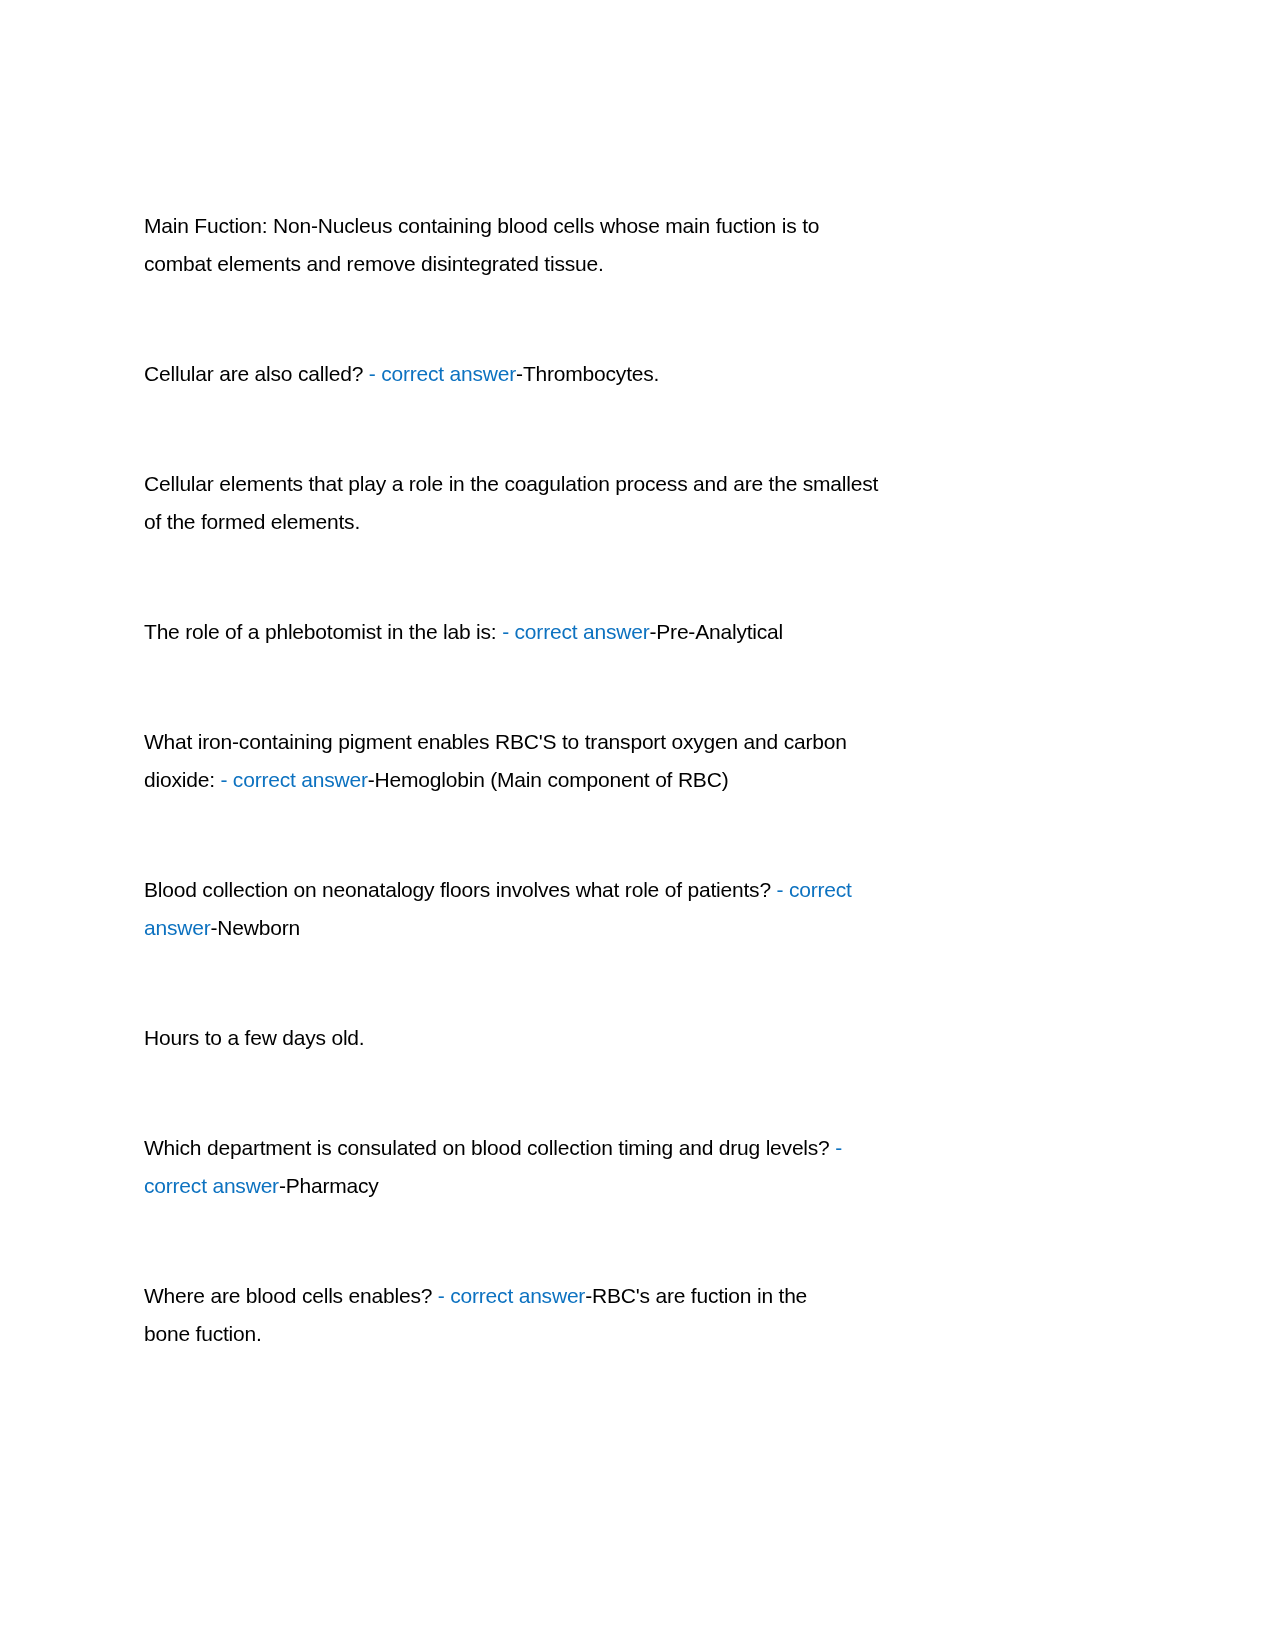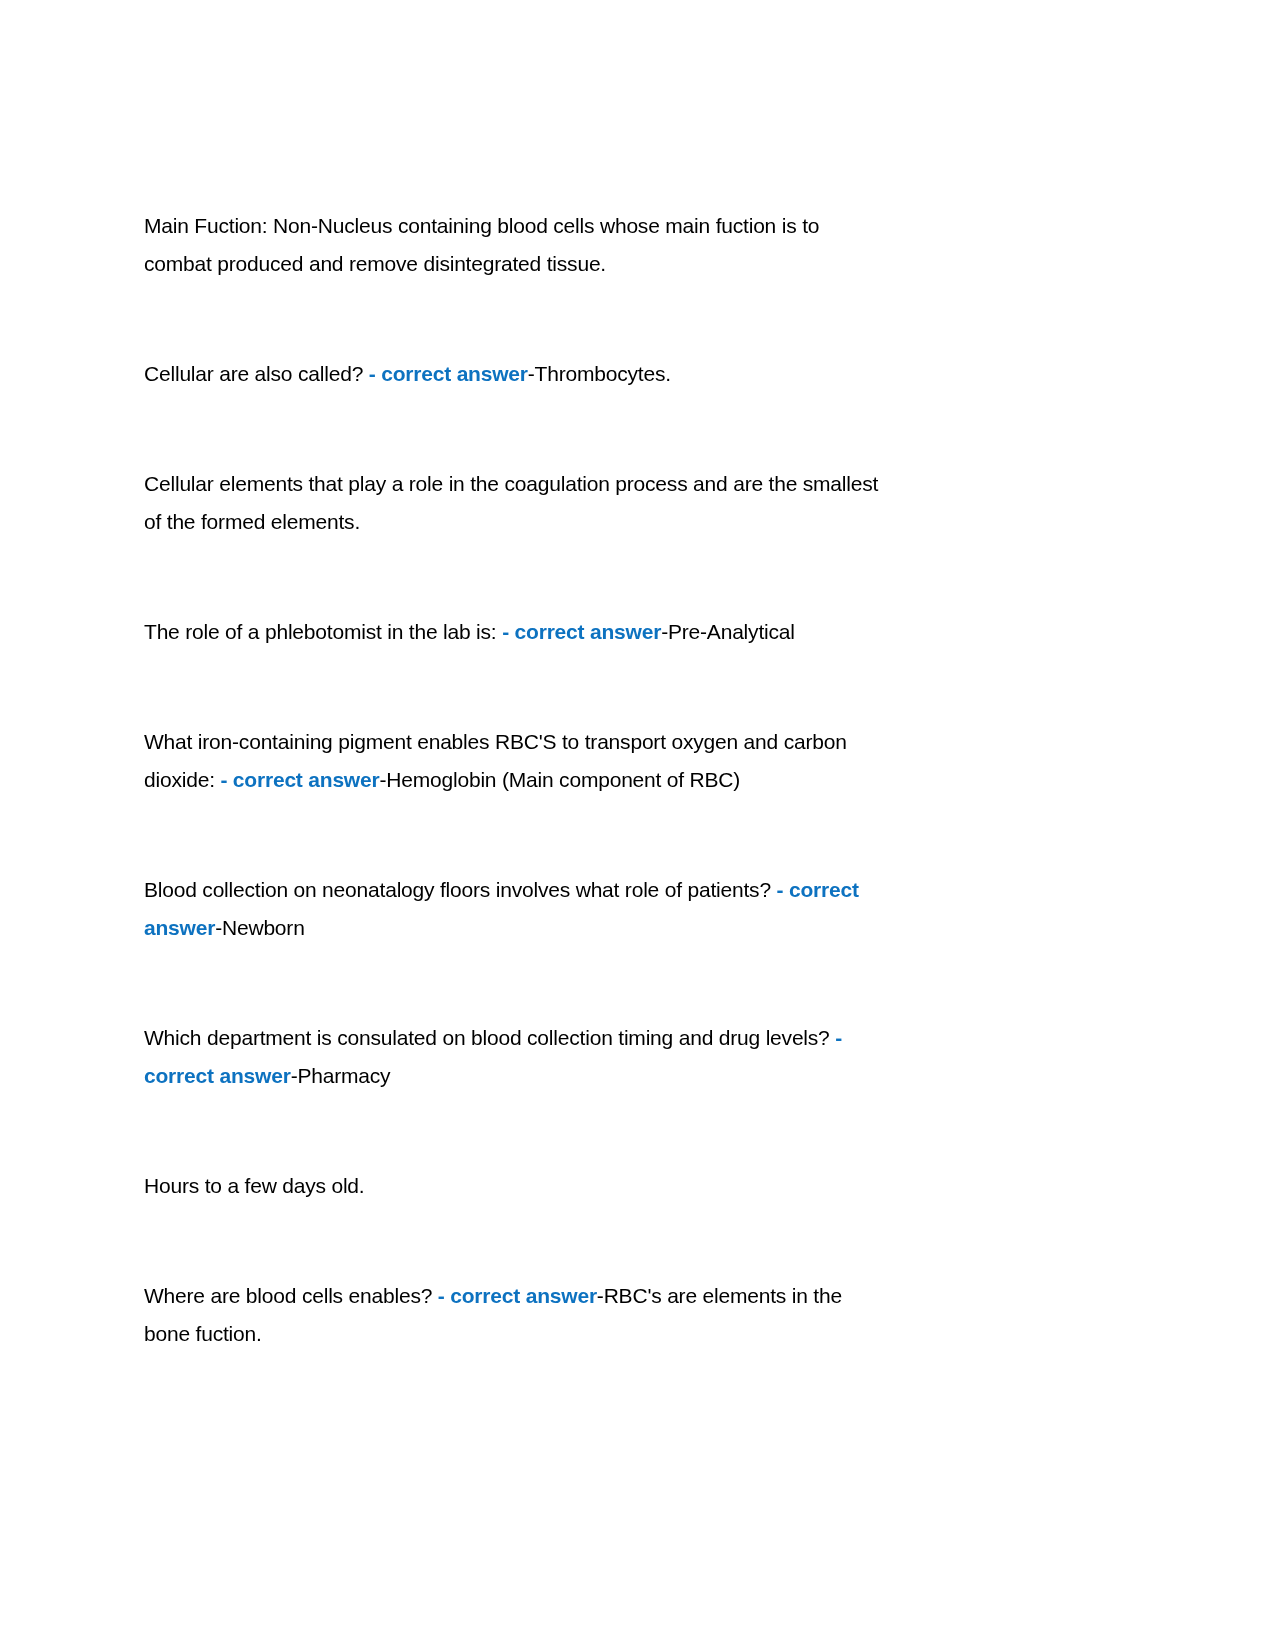--- a/index.html
+++ b/index.html
@@ -28,31 +28,31 @@
     line-height: 38px;
     letter-spacing: -0.2px;
     white-space: nowrap;
     color: var(--text-color, #000000);
   }
   .doc .seg-normal {
     font-weight: 400;
     color: var(--text-color, #000000);
   }
   .doc .seg-accent {
-    font-weight: 700;
+    font-weight: 400;
     color: var(--accent-color, #0d72c0);
     margin-top: 31px;
   }
 </style>
 </head>
 <body>
 
 <main class="doc">
-    <p class="para"><span class="seg-normal">Main Fuction: Non-Nucleus containing blood cells whose main fuction is to</span><br><span class="seg-normal">combat produced and remove disintegrated tissue.</span></p>
+    <p class="para"><span class="seg-normal">Main Fuction: Non-Nucleus containing blood cells whose main fuction is to</span><br><span class="seg-normal">combat elements and remove disintegrated tissue.</span></p>
     <p class="para"><span class="seg-normal">Cellular are also called? </span><span class="seg-accent">- correct answer</span><span class="seg-normal">-Thrombocytes.</span></p>
     <p class="para"><span class="seg-normal">Cellular elements that play a role in the coagulation process and are the smallest</span><br><span class="seg-normal">of the formed elements.</span></p>
     <p class="para"><span class="seg-normal">The role of a phlebotomist in the lab is: </span><span class="seg-accent">- correct answer</span><span class="seg-normal">-Pre-Analytical</span></p>
     <p class="para"><span class="seg-normal">What iron-containing pigment enables RBC'S to transport oxygen and carbon</span><br><span class="seg-normal">dioxide: </span><span class="seg-accent">- correct answer</span><span class="seg-normal">-Hemoglobin (Main component of RBC)</span></p>
     <p class="para"><span class="seg-normal">Blood collection on neonatalogy floors involves what role of patients? </span><span class="seg-accent">- correct</span><br><span class="seg-accent">answer</span><span class="seg-normal">-Newborn</span></p>
+    <p class="para"><span class="seg-normal">Hours to a few days old.</span></p>
     <p class="para"><span class="seg-normal">Which department is consulated on blood collection timing and drug levels? </span><span class="seg-accent">-</span><br><span class="seg-accent">correct answer</span><span class="seg-normal">-Pharmacy</span></p>
-    <p class="para"><span class="seg-normal">Hours to a few days old.</span></p>
-    <p class="para"><span class="seg-normal">Where are blood cells enables? </span><span class="seg-accent">- correct answer</span><span class="seg-normal">-RBC's are elements in the</span><br><span class="seg-normal">bone fuction.</span></p>
+    <p class="para"><span class="seg-normal">Where are blood cells enables? </span><span class="seg-accent">- correct answer</span><span class="seg-normal">-RBC's are fuction in the</span><br><span class="seg-normal">bone fuction.</span></p>
   </main>
 
 </body></html>

